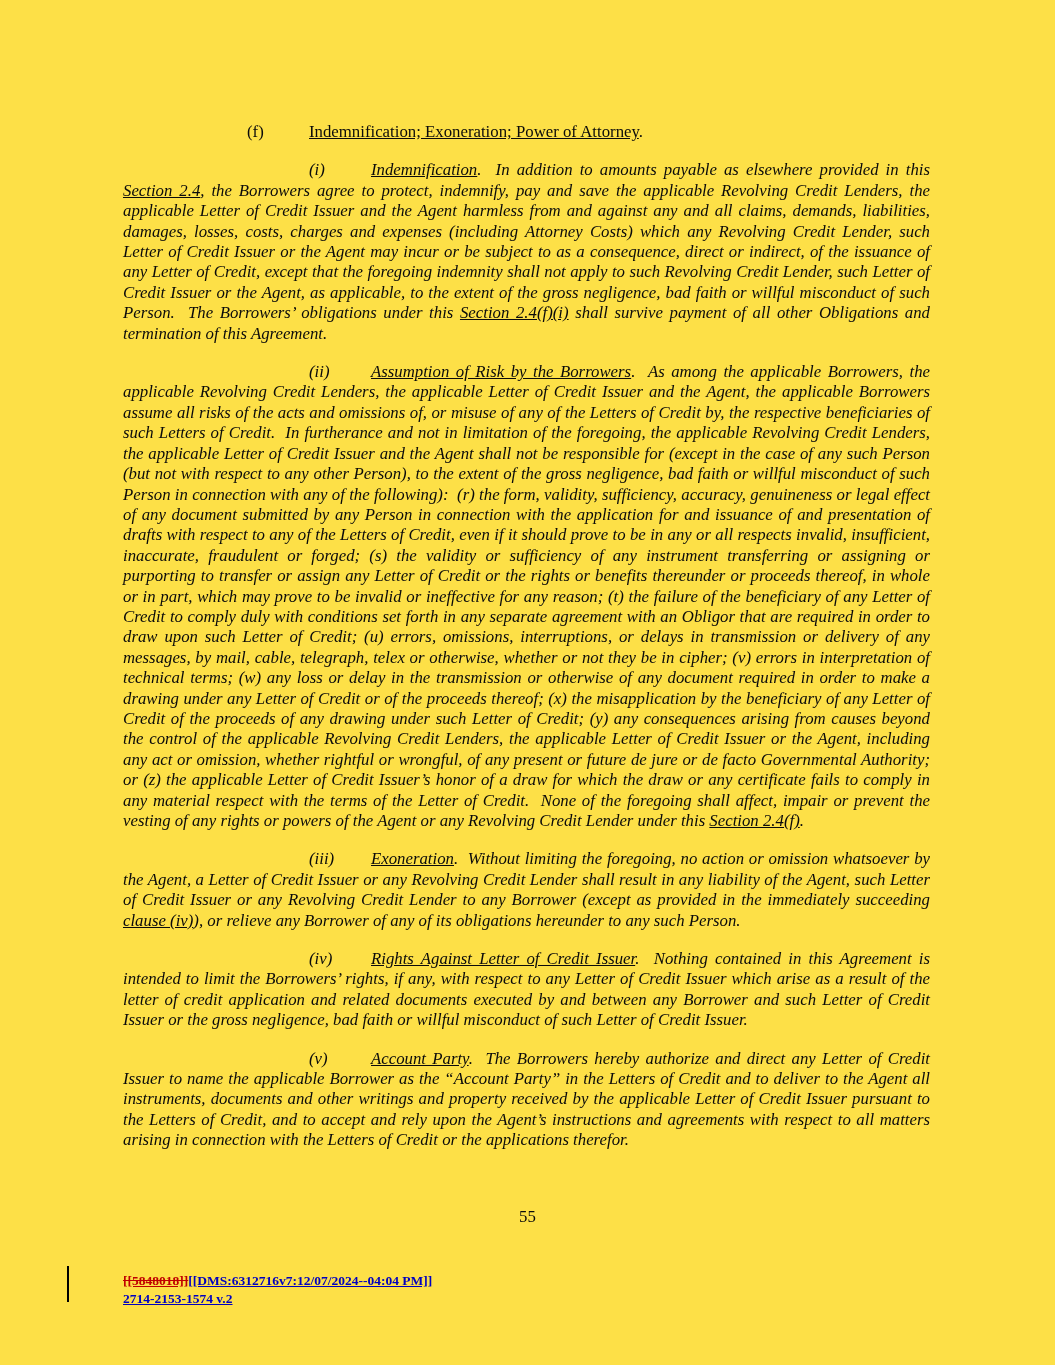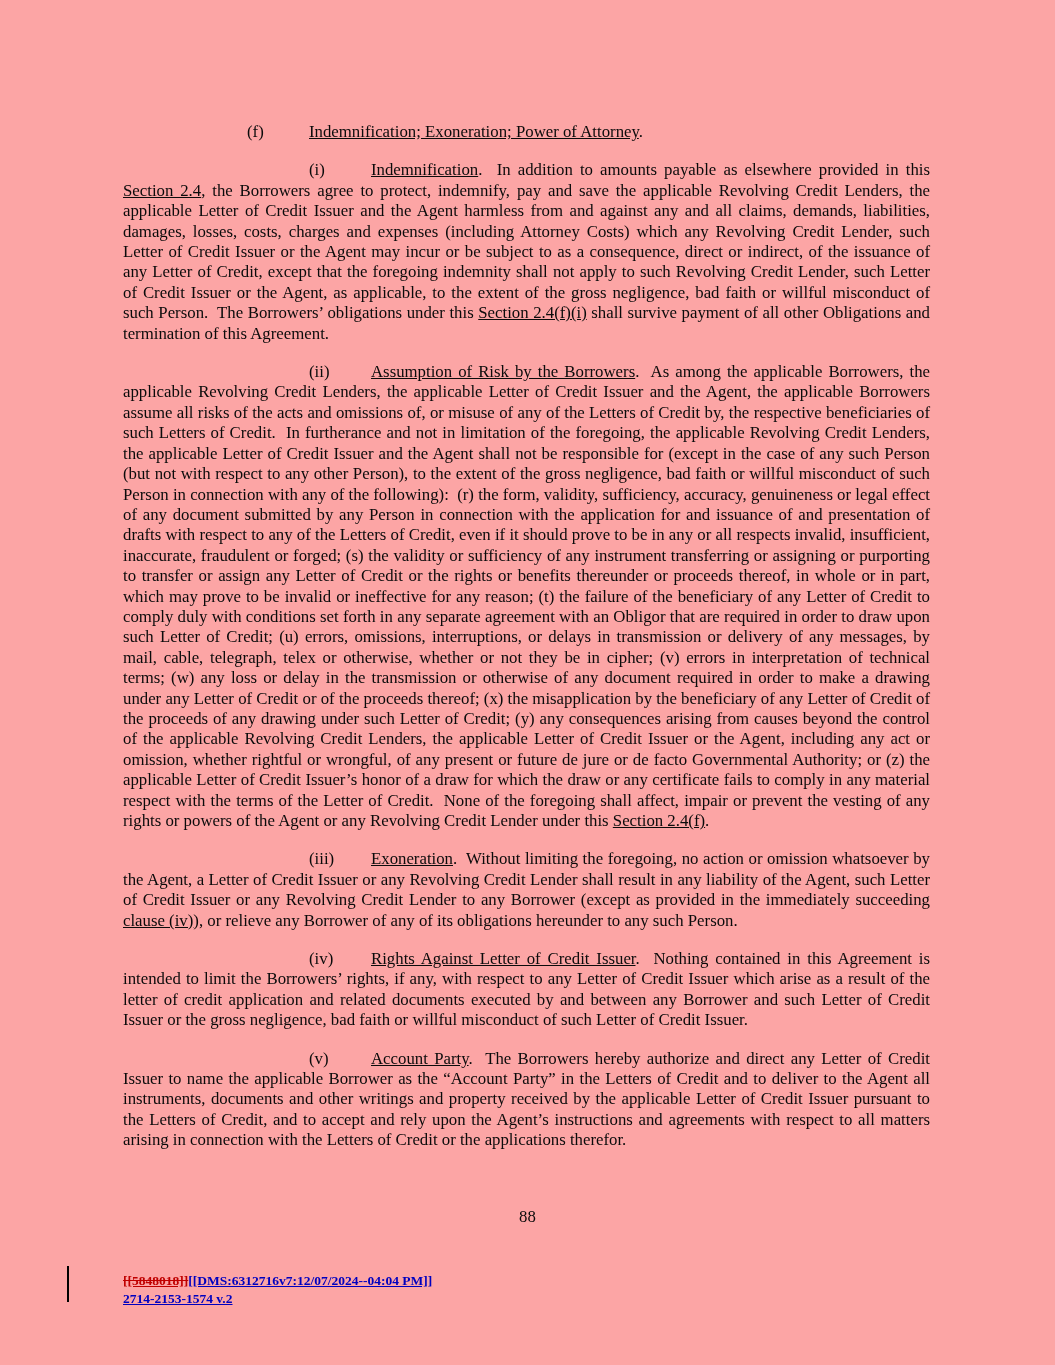--- a/index.html
+++ b/index.html
@@ -1,20 +1,20 @@
 <!DOCTYPE html>
 <html><head>
 <meta charset="utf-8">
 <style>
   html, body { margin: 0; padding: 0; background: #ffffff; }
   .page {
     position: relative;
     width: 1055px;
     height: 1365px;
-    background: #fca5a5;
+    background: #fde047;
     font-family: "Liberation Serif", serif;
     font-size: 16.8px;
     line-height: 20.4px;
     color: #0b0b0b;
     overflow: hidden;
   }
   .content {
     position: absolute;
     left: 123px;
     top: 122px;
@@ -26,20 +26,21 @@
   }
   .heading .num {
     display: inline-block;
     width: 62px;
     text-indent: 0;
   }
   .para {
     margin: 8px 0 18px 0;
     text-align: justify;
     text-indent: 186px;
+    font-style: italic;
   }
   .para .num {
     display: inline-block;
     width: 62px;
     text-indent: 0;
   }
   .u { text-decoration: underline; }
   .pagenum {
     position: absolute;
     top: 1207px;
@@ -90,21 +91,21 @@
     <p class="para"><span class="num">(ii)</span><span class="u">Assumption of Risk by the Borrowers</span><span>.&nbsp; As among the applicable Borrowers, the applicable Revolving Credit Lenders, the applicable Letter of Credit Issuer and the Agent, the applicable Borrowers assume all risks of the acts and omissions of, or misuse of any of the Letters of Credit by, the respective beneficiaries of such Letters of Credit.&nbsp; In furtherance and not in limitation of the foregoing, the applicable Revolving Credit Lenders, the applicable Letter of Credit Issuer and the Agent shall not be responsible for (except in the case of any such Person (but not with respect to any other Person), to the extent of the gross negligence, bad faith or willful misconduct of such Person in connection with any of the following):&nbsp; (r) the form, validity, sufficiency, accuracy, genuineness or legal effect of any document submitted by any Person in connection with the application for and issuance of and presentation of drafts with respect to any of the Letters of Credit, even if it should prove to be in any or all respects invalid, insufficient, inaccurate, fraudulent or forged; (s) the validity or sufficiency of any instrument transferring or assigning or purporting to transfer or assign any Letter of Credit or the rights or benefits thereunder or proceeds thereof, in whole or in part, which may prove to be invalid or ineffective for any reason; (t) the failure of the beneficiary of any Letter of Credit to comply duly with conditions set forth in any separate agreement with an Obligor that are required in order to draw upon such Letter of Credit; (u) errors, omissions, interruptions, or delays in transmission or delivery of any messages, by mail, cable, telegraph, telex or otherwise, whether or not they be in cipher; (v) errors in interpretation of technical terms; (w) any loss or delay in the transmission or otherwise of any document required in order to make a drawing under any Letter of Credit or of the proceeds thereof; (x) the misapplication by the beneficiary of any Letter of Credit of the proceeds of any drawing under such Letter of Credit; (y) any consequences arising from causes beyond the control of the applicable Revolving Credit Lenders, the applicable Letter of Credit Issuer or the Agent, including any act or omission, whether rightful or wrongful, of any present or future de jure or de facto Governmental Authority; or (z) the applicable Letter of Credit Issuer’s honor of a draw for which the draw or any certificate fails to comply in any material respect with the terms of the Letter of Credit.&nbsp; None of the foregoing shall affect, impair or prevent the vesting of any rights or powers of the Agent or any Revolving Credit Lender under this </span><span class="u">Section 2.4(f)</span><span>.</span></p>
 
     <p class="para"><span class="num">(iii)</span><span class="u">Exoneration</span><span>.&nbsp; Without limiting the foregoing, no action or omission whatsoever by the Agent, a Letter of Credit Issuer or any Revolving Credit Lender shall result in any liability of the Agent, such Letter of Credit Issuer or any Revolving Credit Lender to any Borrower (except as provided in the immediately succeeding </span><span class="u">clause (iv)</span><span>), or relieve any Borrower of any of its obligations hereunder to any such Person.</span></p>
 
     <p class="para"><span class="num">(iv)</span><span class="u">Rights Against Letter of Credit Issuer</span><span>.&nbsp; Nothing contained in this Agreement is intended to limit the Borrowers’ rights, if any, with respect to any Letter of Credit Issuer which arise as a result of the letter of credit application and related documents executed by and between any Borrower and such Letter of Credit Issuer or the gross negligence, bad faith or willful misconduct of such Letter of Credit Issuer.</span></p>
 
     <p class="para"><span class="num">(v)</span><span class="u">Account Party</span><span>.&nbsp; The Borrowers hereby authorize and direct any Letter of Credit Issuer to name the applicable Borrower as the “Account Party” in the Letters of Credit and to deliver to the Agent all instruments, documents and other writings and property received by the applicable Letter of Credit Issuer pursuant to the Letters of Credit, and to accept and rely upon the Agent’s instructions and agreements with respect to all matters arising in connection with the Letters of Credit or the applications therefor.</span></p>
 
   </div>
 
-  <div class="pagenum">88</div>
+  <div class="pagenum">55</div>
 
   <div class="changebar"></div>
 
   <div class="footer">
     <div><span class="del">[[5848018]]</span><span class="dms">[[DMS:6312716v7:12/07/2024--04:04 PM]]</span></div>
     <div class="docid">2714-2153-1574 v.2</div>
   </div>
 </div>
 
 </body></html>

